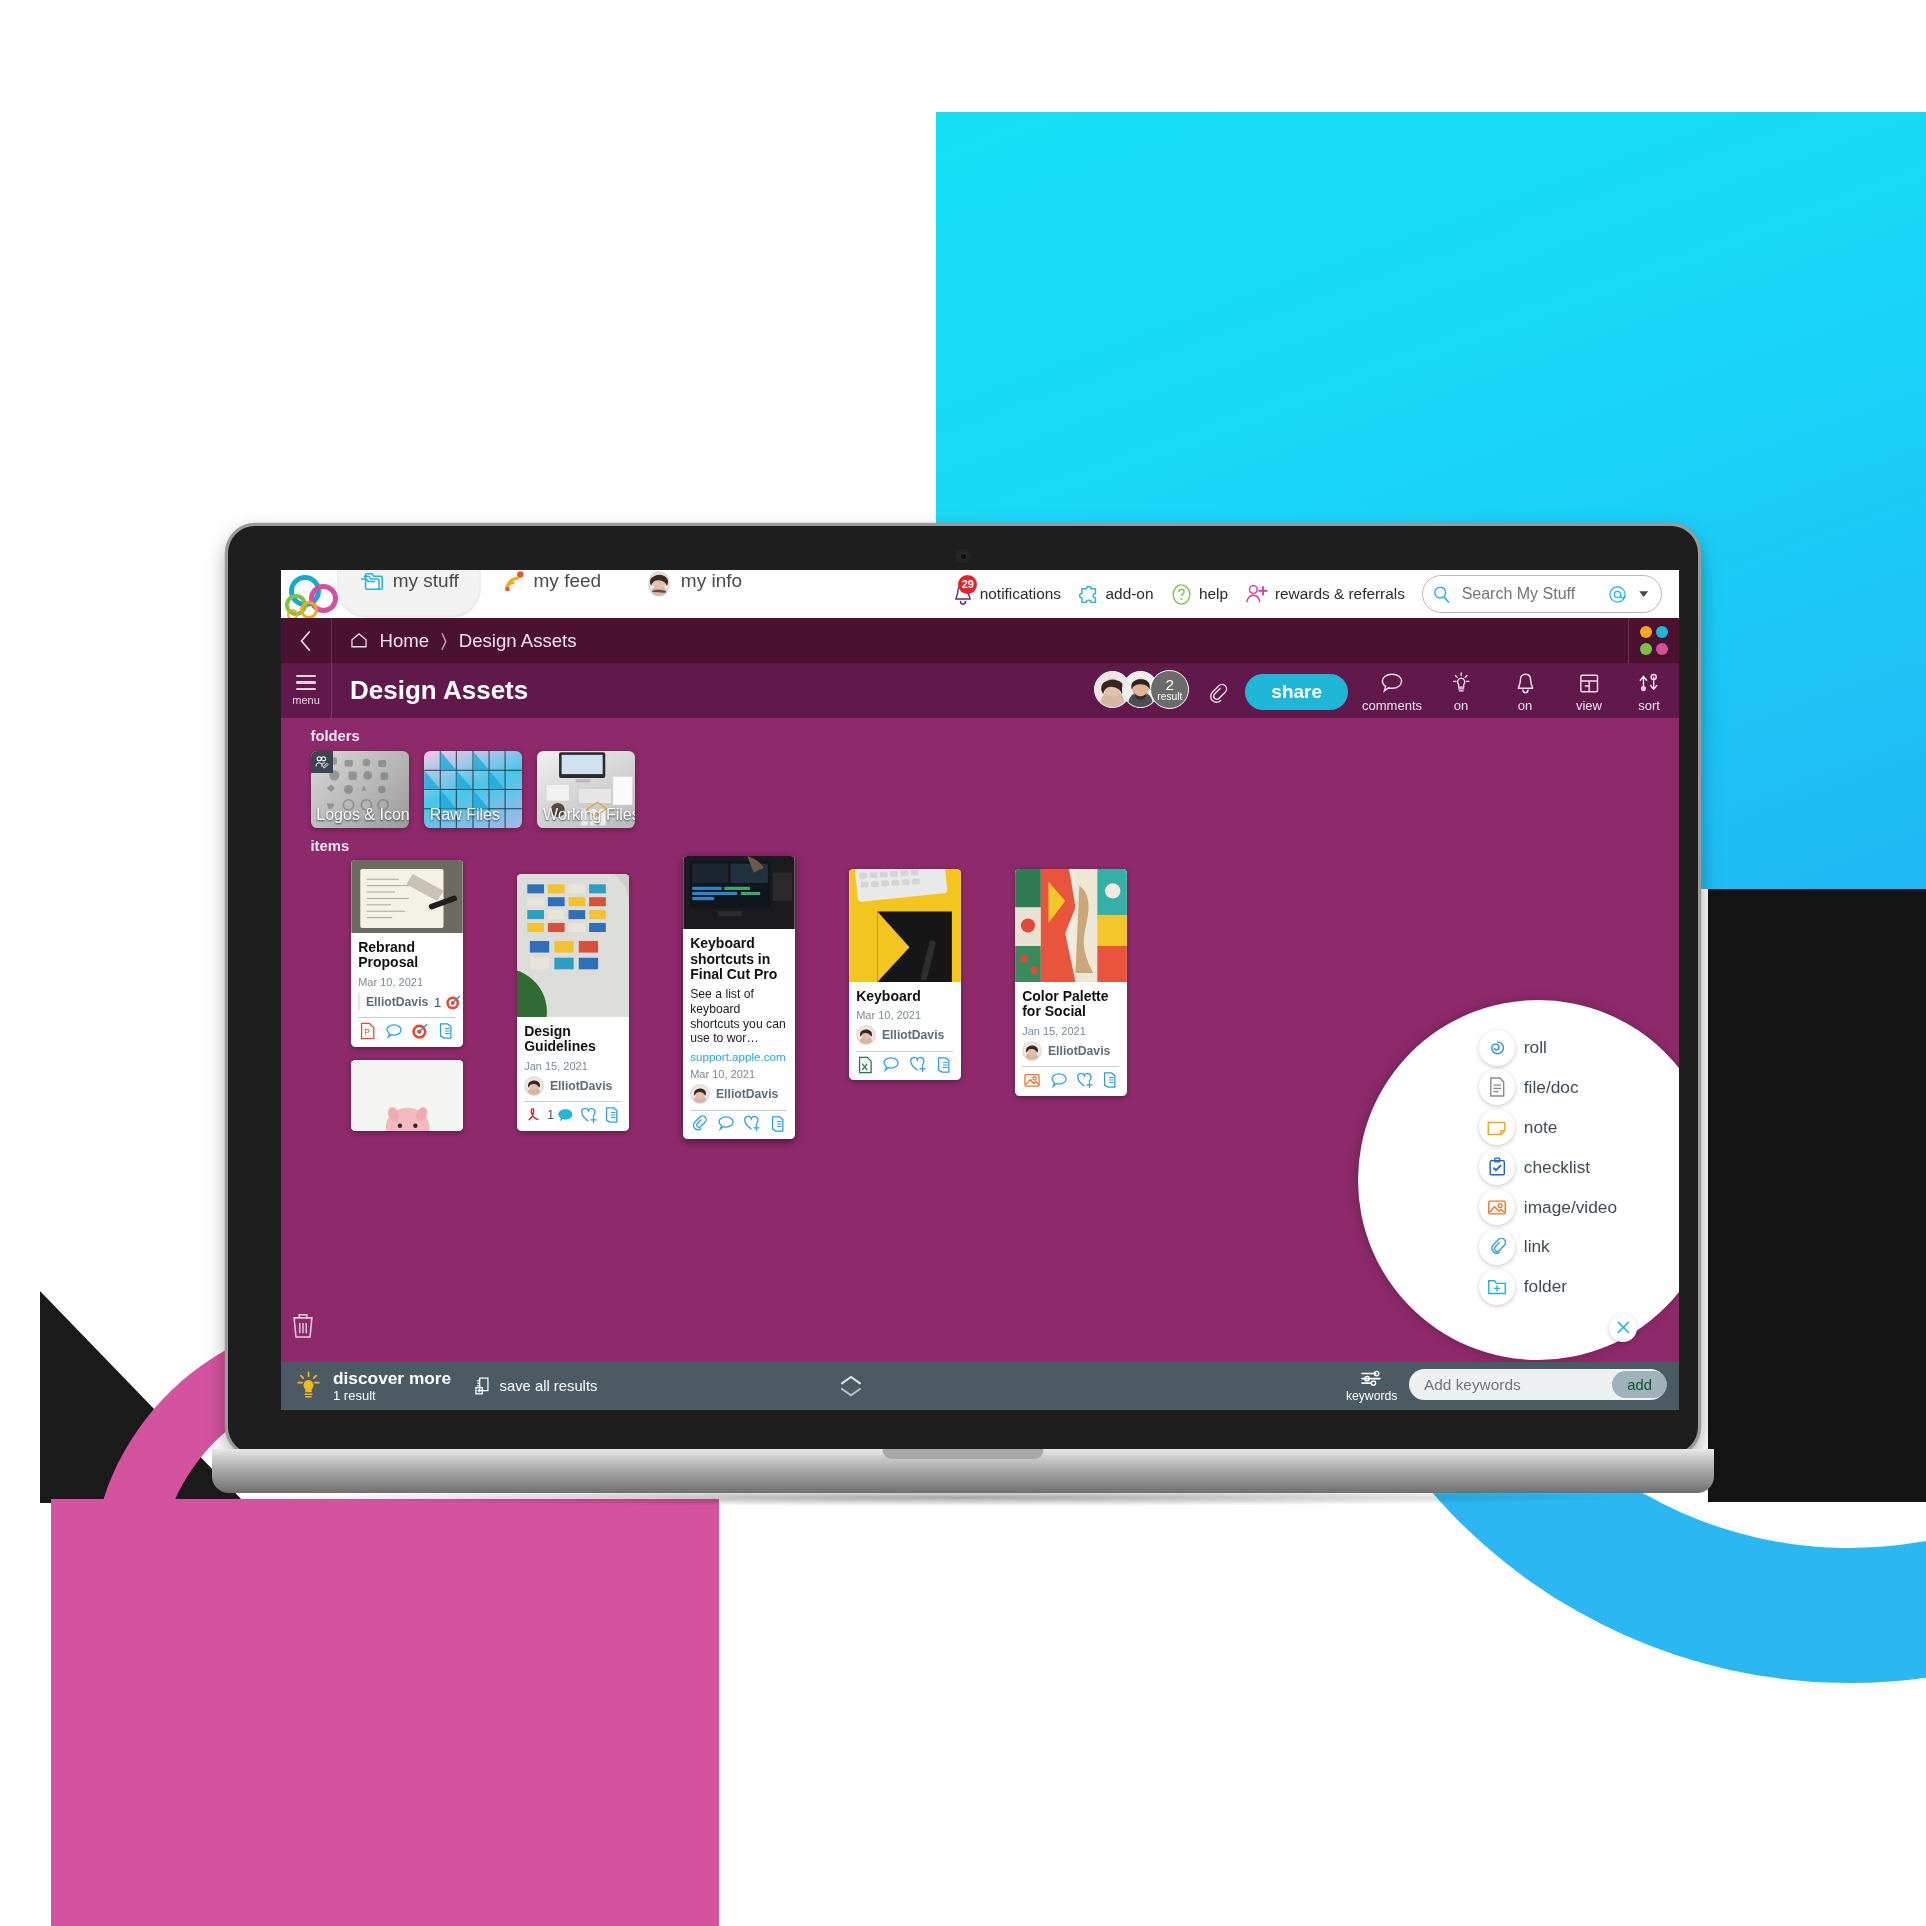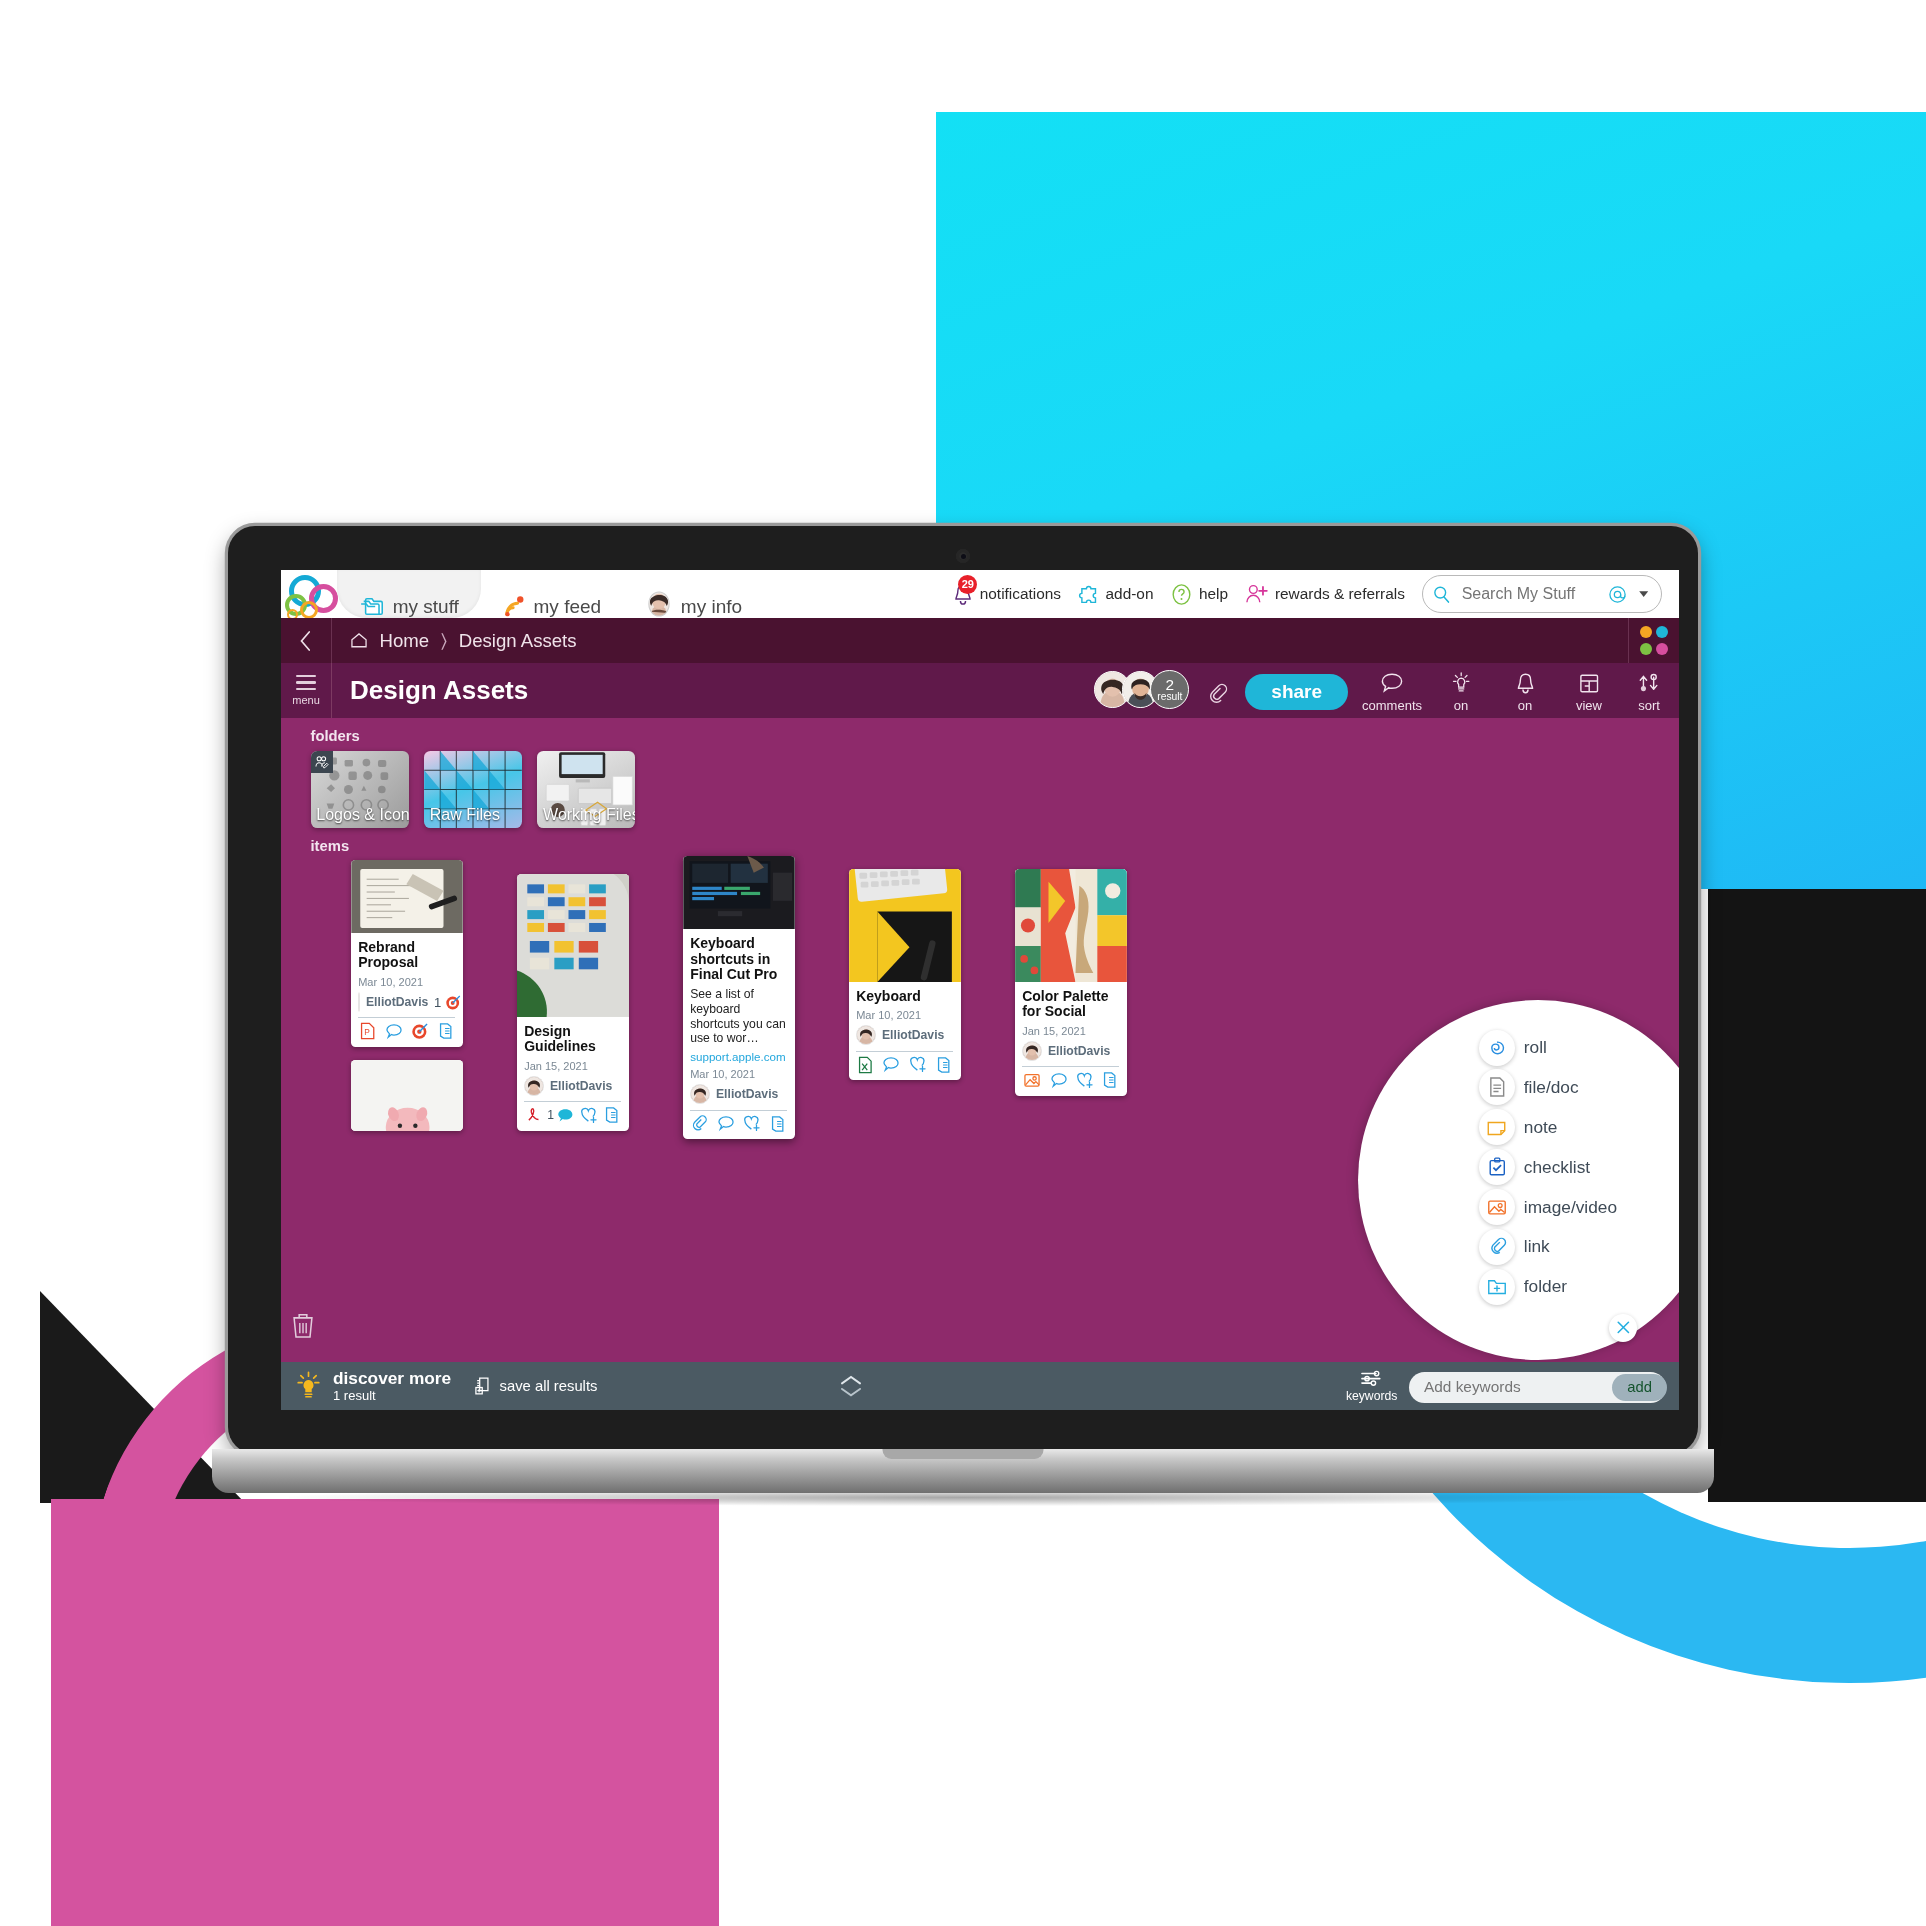--- a/index.html
+++ b/index.html
@@ -69,21 +69,21 @@
   .topnav{position:absolute;left:0;top:0;width:100%;height:48px;background:#ffffff;
           display:flex;align-items:center;}
   .logo{width:56px;height:48px;position:relative;flex:0 0 auto;}
   .logo i{position:absolute;border-radius:50%;display:block;}
   .c1{left:7.7px;top:5.1px;width:22px;height:22px;border:5.8px solid #14a9d5;}
   .c2{left:28px;top:14px;width:19px;height:19px;border:5.8px solid #d64e9e;}
   .c3{left:3.9px;top:24.4px;width:14px;height:14px;border:4.5px solid #7dc243;}
   .c4{left:19px;top:31px;width:12.2px;height:12.2px;border:3.9px solid #f5a623;}
   .c5{left:6.4px;top:39px;width:7px;height:7px;border:2.6px solid #f5a623;}
 
-  .tab{position:relative;display:flex;align-items:flex-end;gap:7.7px;height:48px;
+  .tab{position:relative;display:flex;align-items:flex-start;gap:7.7px;height:48px;
        padding:0 22px;font-size:19px;color:#4a4a4a;}
   .tab.active{background:#f2f2f2;
        border-radius:0 0 29.5px 29.5px;box-shadow:inset 0 -1.3px 3.9px rgba(0,0,0,.06);}
   .tab .lbl{white-space:nowrap;}
   .nav-right{margin-left:auto;display:flex;align-items:center;gap:16.7px;padding-right:16.7px;}
   .navitem{display:flex;align-items:center;gap:5.8px;font-size:15.4px;color:#2b2b2b;white-space:nowrap;}
   .badge{position:absolute;left:6.4px;top:-7.7px;background:#e8202a;color:#fff;
          font-size:11px;border-radius:50%;width:19px;height:19px;display:flex;
          align-items:center;justify-content:center;font-weight:bold;}
   .searchbox{display:flex;align-items:center;gap:9px;border:1.3px solid #b9b9b9;
@@ -183,21 +183,21 @@
      justify-content:center;margin:5.1px 42px 0 auto;}
 
   
   .bottombar{position:absolute;left:0;bottom:0;width:100%;height:48px;background:#4b5a63;
      display:flex;align-items:center;color:#fff;}
   .discover{display:flex;align-items:center;gap:11px;padding-left:14px;}
   .dtxt b{display:block;font-size:17.3px;font-weight:bold;line-height:1.05;}
   .dtxt s{display:block;font-size:13px;text-decoration:none;}
   .saveall{display:flex;align-items:center;gap:6.4px;font-size:14.8px;margin-left:23px;}
   .updown{margin:0 auto;display:flex;flex-direction:column;align-items:center;gap:1.3px;color:#cfd8dd;}
-  .kwcell{display:flex;align-items:flex-end;gap:11.6px;margin-left:auto;padding-right:13px;}
+  .kwcell{display:flex;align-items:flex-start;gap:11.6px;margin-left:auto;padding-right:13px;}
   .kwicon{display:flex;flex-direction:column;align-items:center;gap:1.3px;font-size:12.2px;}
   .kwinput{display:flex;align-items:center;background:#eef1f2;border-radius:19px;
      height:31px;width:257px;padding:0 2.6px 0 13px;box-sizing:border-box;}
   .kwinput input{border:0;outline:0;background:transparent;font-size:15.4px;color:#8d9aa3;
      width:186px;font-family:"Liberation Sans",sans-serif;}
   .addbtn{background:#9fb1bb;color:#14532d;border:0;border-radius:15.4px;height:27px;padding:0 15.4px;
      font-size:14.8px;font-family:"Liberation Sans",sans-serif;cursor:pointer;}
   svg{display:block;}
 </style>
 </head>

